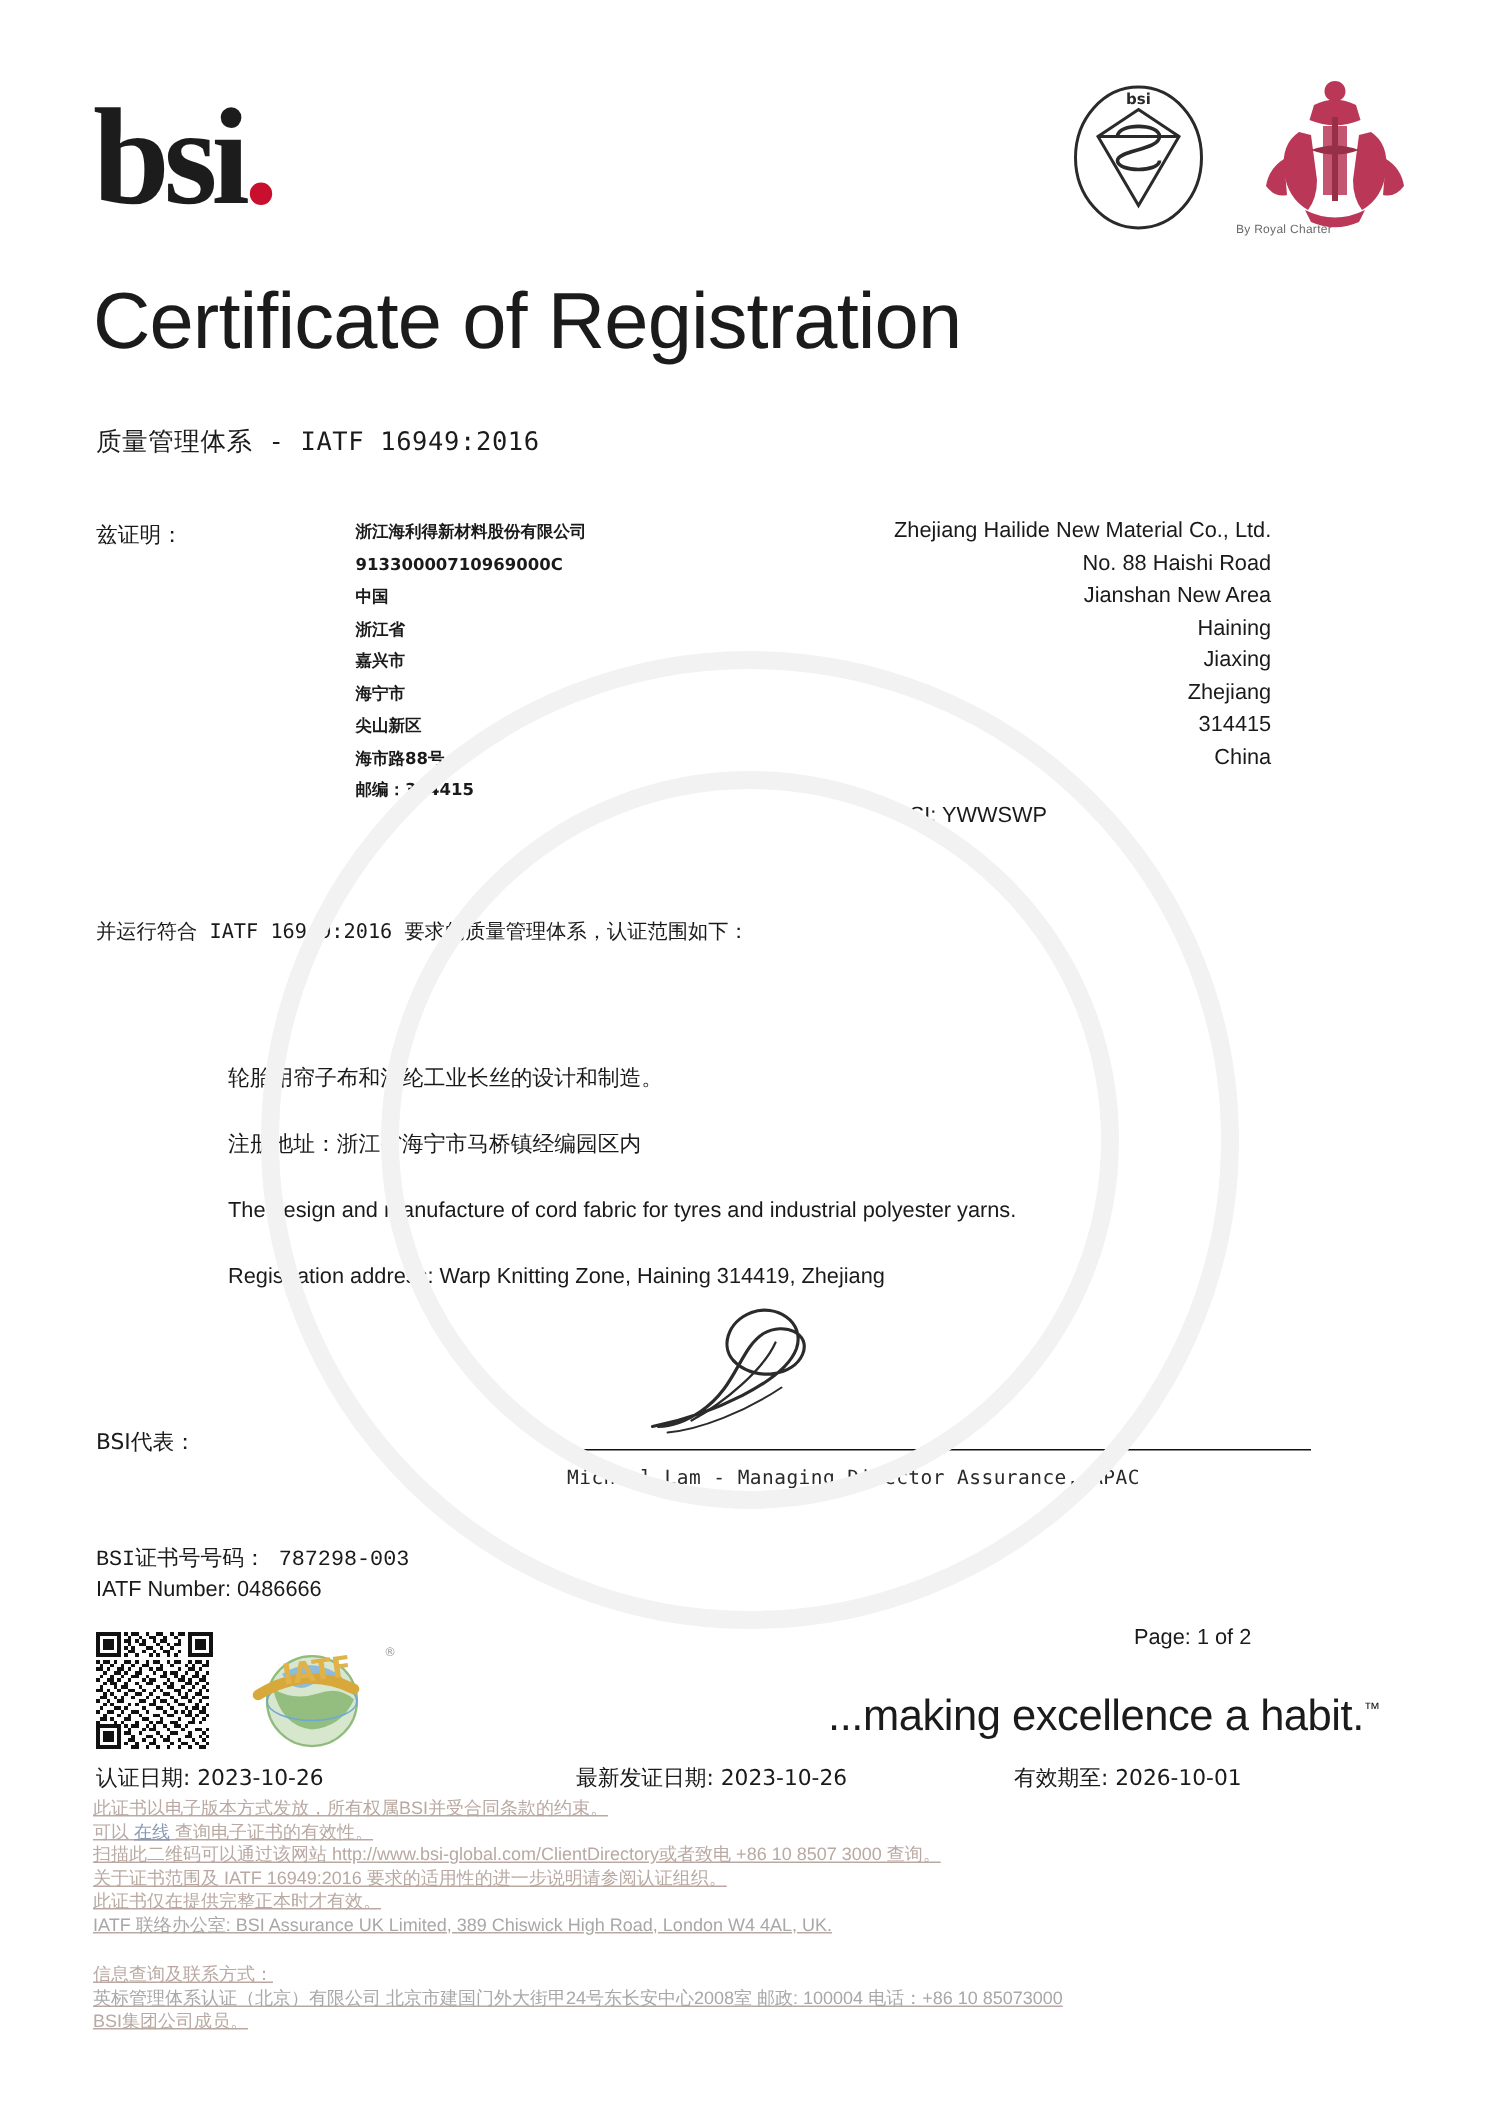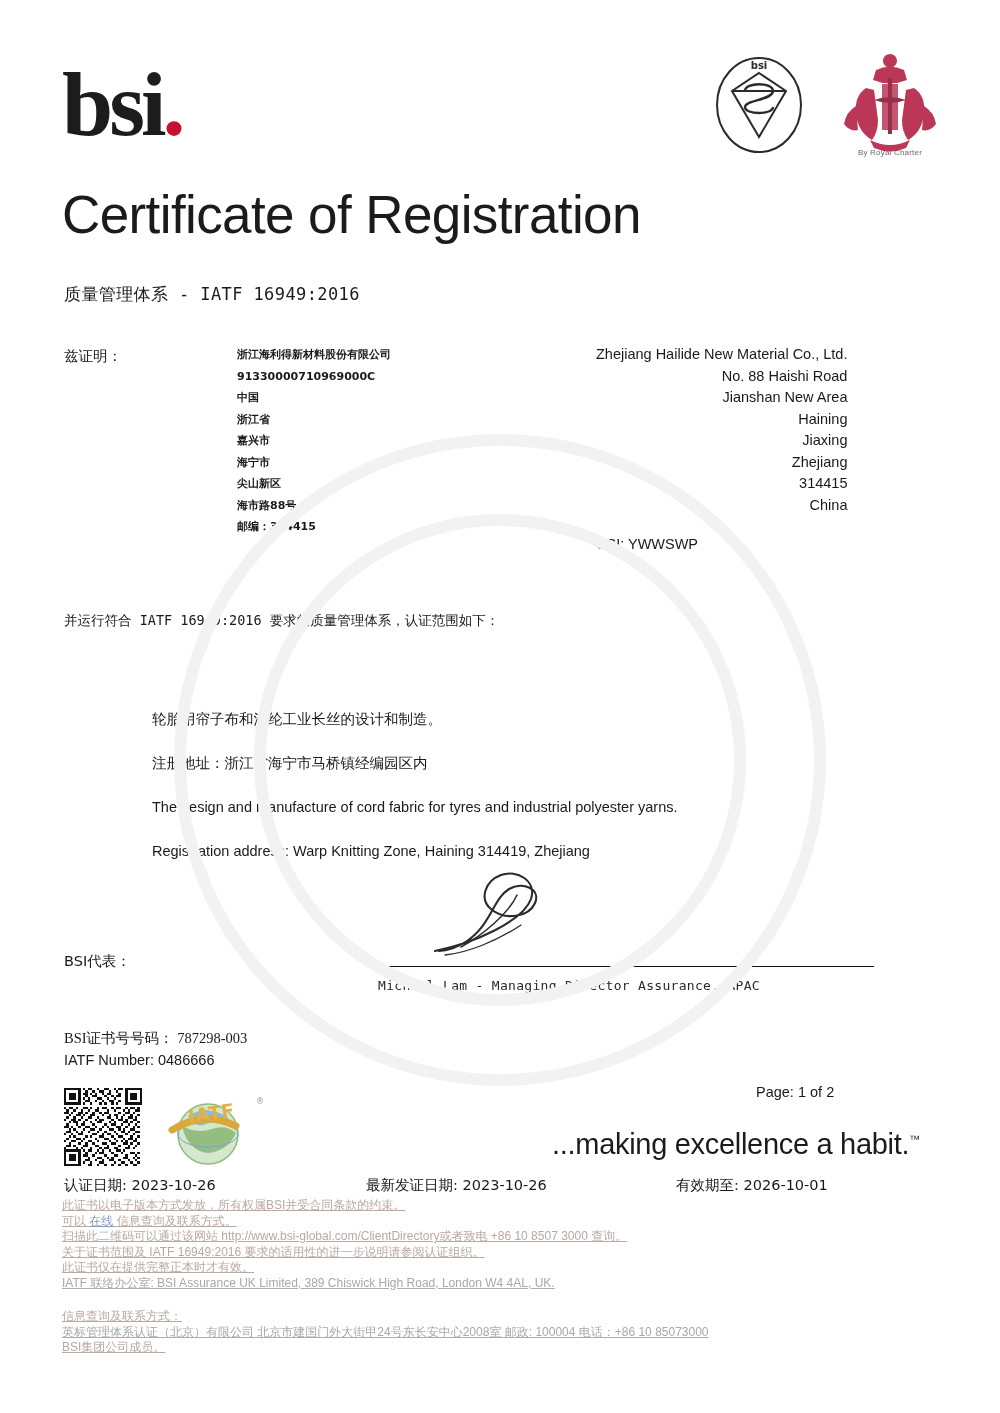--- a/index.html
+++ b/index.html
@@ -39,21 +39,21 @@
   }
   .royal-crest {
     position: absolute;
     left: 830px;
     top: 48px;
     width: 120px;
     height: 112px;
   }
   .crest-caption {
     position: absolute;
-    left: 830px;
+    left: 796px;
     top: 148px;
     width: 120px;
     text-align: center;
     font-size: 8px;
     color: #6a6a6a;
     letter-spacing: .2px;
   }
 
   
   .cert-title {
@@ -159,21 +159,21 @@
     color: #2a2a2a;
     letter-spacing: .3px;
   }
 
   
   .cert-no {
     position: absolute;
     left: 64px;
     top: 1029px;
     font-size: 14.5px;
-    font-family: Liberation Serif, serif;
+    font-family: Liberation Mono, monospace;
   }
   .iatf-no {
     position: absolute;
     left: 64px;
     top: 1052px;
     font-size: 14.5px;
   }
   .page-no {
     position: absolute;
     left: 756px;
@@ -210,21 +210,21 @@
 
   
   .dates {
     position: absolute;
     left: 0; top: 1176px;
     width: 1000px;
     font-size: 14.5px;
     font-family: "DejaVu Sans", sans-serif;
   }
   .date-issue { position: absolute; left: 64px; }
-  .date-latest { position: absolute; left: 366px; text-align: center; }
+  .date-latest { position: absolute; left: 384px; text-align: center; }
   .date-expiry { position: absolute; left: 676px; }
 
   
   .footer {
     position: absolute;
     left: 62px;
     top: 1198px;
     width: 880px;
     font-size: 12px;
     line-height: 15.5px;
@@ -613,21 +613,21 @@
 
   <div class="dates">
     <span class="date-issue">认证日期: 2023-10-26</span>
     <span class="date-latest">最新发证日期:  2023-10-26</span>
     <span class="date-expiry">有效期至:  2026-10-01</span>
   </div>
 
   <div class="footer">
     <div class="row">此证书以电子版本方式发放，所有权属BSI并受合同条款的约束。</div>
     <div class="row">
-      <span>可以 </span><a href="#">在线</a><span> 信息查询及联系方式。</span>
+      <span>可以 </span><a href="#">在线</a><span> 查询电子证书的有效性。</span>
     </div>
     <div class="row">扫描此二维码可以通过该网站 http://www.bsi-global.com/ClientDirectory或者致电 +86 10 8507 3000 查询。</div>
     <div class="row">关于证书范围及 IATF 16949:2016 要求的适用性的进一步说明请参阅认证组织。</div>
     <div class="row">此证书仅在提供完整正本时才有效。</div>
     <div class="row blk">IATF 联络办公室: BSI Assurance UK Limited, 389 Chiswick High Road, London W4 4AL, UK.</div>
     <div class="footer-group2">
       <div class="row">信息查询及联系方式：</div>
       <div class="row blk">英标管理体系认证（北京）有限公司 北京市建国门外大街甲24号东长安中心2008室  邮政: 100004  电话：+86 10 85073000</div>
       <div class="row">BSI集团公司成员。</div>
     </div>

